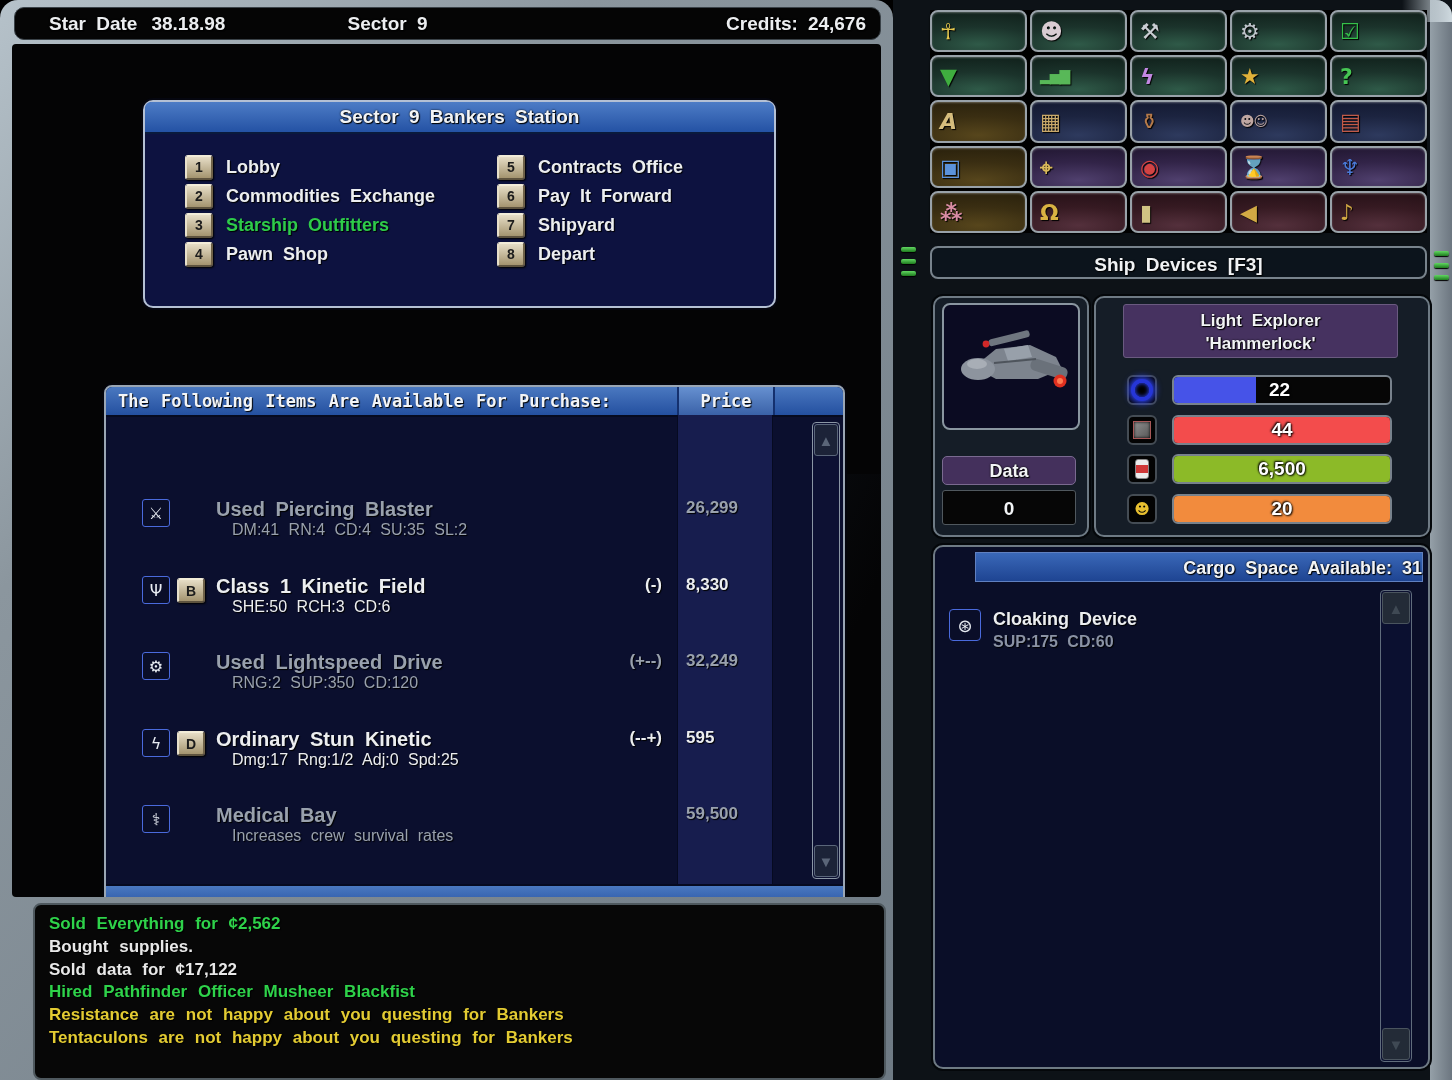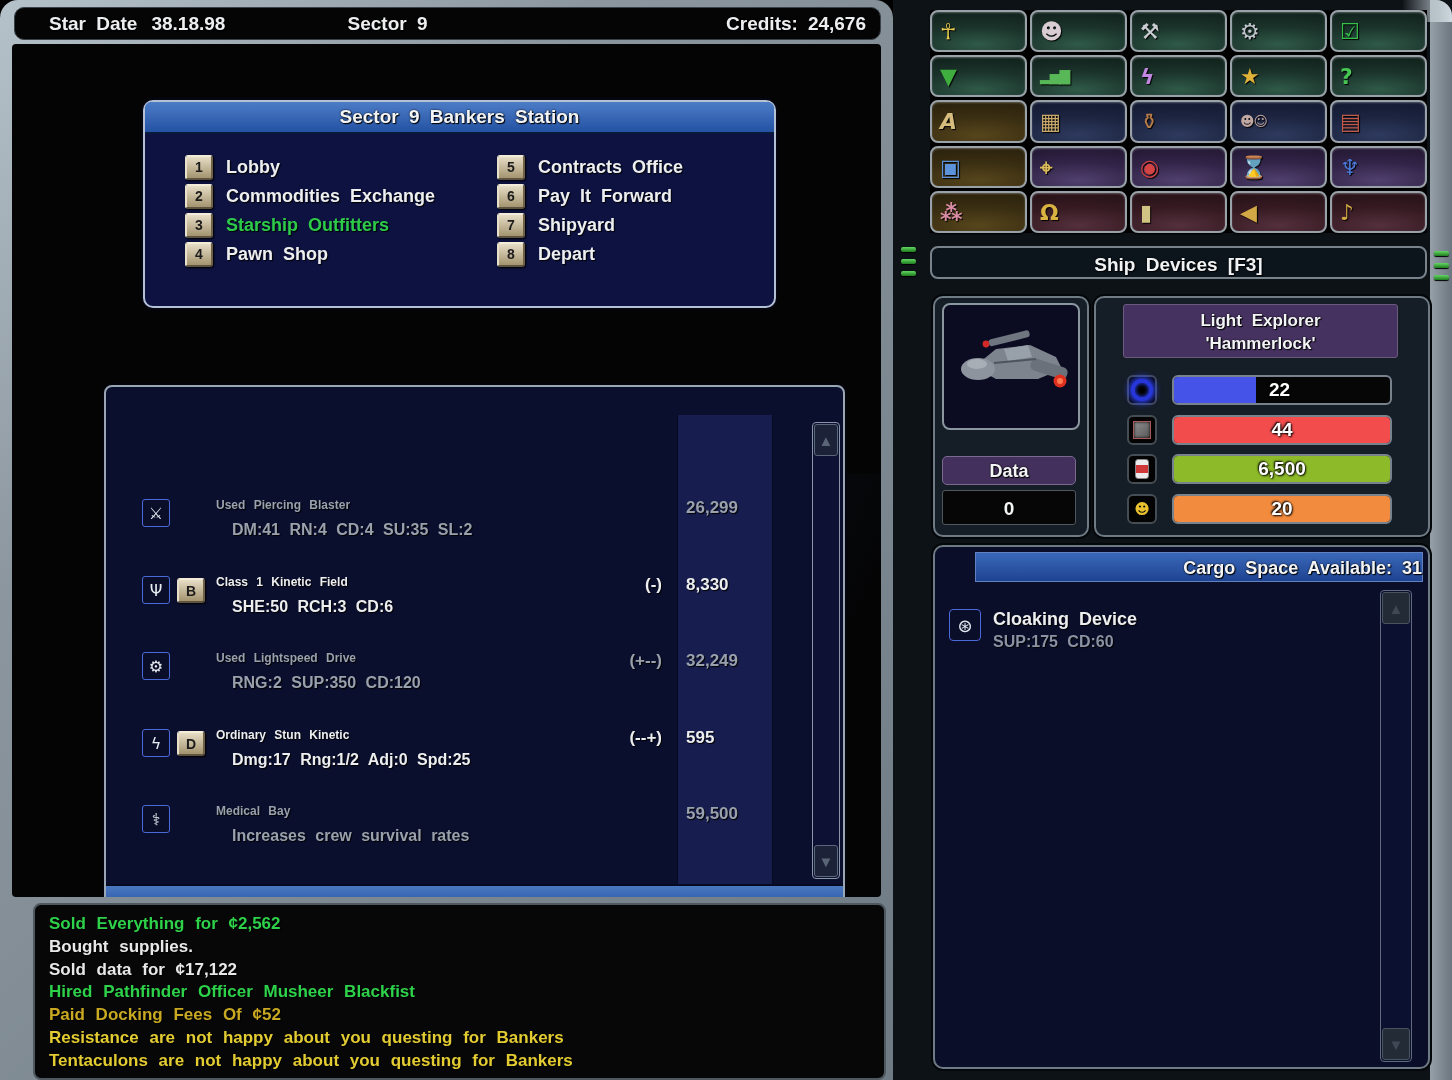--- a/index.html
+++ b/index.html
@@ -57,23 +57,23 @@
     border-left:1px solid #060a20;border-right:1px solid #060a20;}
   .shop-bottom{position:absolute;left:0;bottom:0;right:0;height:24px;
     background:linear-gradient(#4a78c0,#2450a0);border-top:2px solid #060a20;}
   .shop-body{position:absolute;left:0;top:28px;right:0;bottom:24px;}
   .shop-row{position:absolute;left:0;width:100%;height:56px;color:#eceef0;cursor:pointer;}
   .shop-row.dim{color:#99a1ad;}
   .item-icon-box{position:absolute;left:36px;top:2px;width:26px;height:26px;background:#0a0e28;
     border:1px solid #4a6adc;border-radius:3px;display:flex;align-items:center;justify-content:center;
     color:#e8ecf2;font-family:"DejaVu Sans",sans-serif;font-size:16px;}
   .keybtn.hk{position:absolute;left:71px;top:4px;}
-  .item-name{position:absolute;left:110px;top:1px;font-size:12px;font-weight:bold;word-spacing:5px;
+  .item-name{position:absolute;left:110px;top:1px;font-size:20px;font-weight:bold;word-spacing:5px;
     text-shadow:1px 1px 1px #000;}
-  .item-stats{position:absolute;left:126px;top:24px;font-size:16px;font-weight:bold;word-spacing:5px;
+  .item-stats{position:absolute;left:126px;top:24px;font-size:16px;font-weight:normal;word-spacing:5px;
     text-shadow:1px 1px 1px #000;}
   .item-marker{position:absolute;left:480px;top:1px;width:76px;text-align:right;font-size:17px;
     font-weight:bold;text-shadow:1px 1px 1px #000;}
   .item-price{position:absolute;left:580px;top:1px;width:80px;font-size:17px;font-weight:bold;
     text-shadow:1px 1px 1px #000;}
   .vscroll{position:absolute;background:#0d1133;border:1px solid #8a96a4;border-radius:4px;}
   .shop-scroll{left:706px;top:35px;width:26px;height:455px;}
   .scroll-btn{position:absolute;left:1px;right:1px;height:30px;background:#1c2338;
     border:1px solid #5a667a;border-radius:3px;display:flex;align-items:center;justify-content:center;
     color:#5a6578;font-size:15px;cursor:pointer;}
@@ -222,20 +222,24 @@
               <span class="menu-label">Shipyard</span>
             </div>
             <div class="menu-item">
               <span class="keybtn">8</span>
               <span class="menu-label">Depart</span>
             </div>
           </div>
       </div>
 
       <div class="shop-panel">
+        <div class="shop-header">
+          <span class="shop-header-text">The Following Items Are Available For Purchase:</span>
+          <span class="price-cell">Price</span>
+        </div>
         <div class="price-colbg"></div>
         <div class="shop-body" id="shop-body">
             <div class="shop-row dim" style="top: 82px;">
               <span class="item-icon-box">⚔</span>
               <div class="item-name">Used Piercing Blaster</div>
               <div class="item-stats">DM:41 RN:4 CD:4 SU:35 SL:2</div>
               <div class="item-marker"></div>
               <div class="item-price">26,299</div>
             </div>
             <div class="shop-row" style="top: 159px;">
@@ -280,21 +284,20 @@
         <div class="shop-bottom"></div>
       </div>
     </div>
 
     <div class="msg-log">
       <div id="log-lines">
           <div class="log-line" style="color: rgb(46, 210, 74);">Sold Everything for ¢2,562</div>
           <div class="log-line" style="color: rgb(232, 232, 232);">Bought supplies.</div>
           <div class="log-line" style="color: rgb(232, 232, 232);">Sold data for ¢17,122</div>
           <div class="log-line" style="color: rgb(46, 210, 74);">Hired Pathfinder Officer Musheer Blackfist</div>
-          <div class="log-line" style="color: rgb(201, 168, 34);">Paid Docking Fees Of ¢52</div>
           <div class="log-line" style="color: rgb(227, 203, 50);">Resistance are not happy about you questing for Bankers</div>
           <div class="log-line" style="color: rgb(227, 203, 50);">Tentaculons are not happy about you questing for Bankers</div>
         </div>
     </div>
   </div>
 
   <div class="right-bg"></div>
   <div class="right-edge"></div>
   <div class="corner-hl"></div>
 

